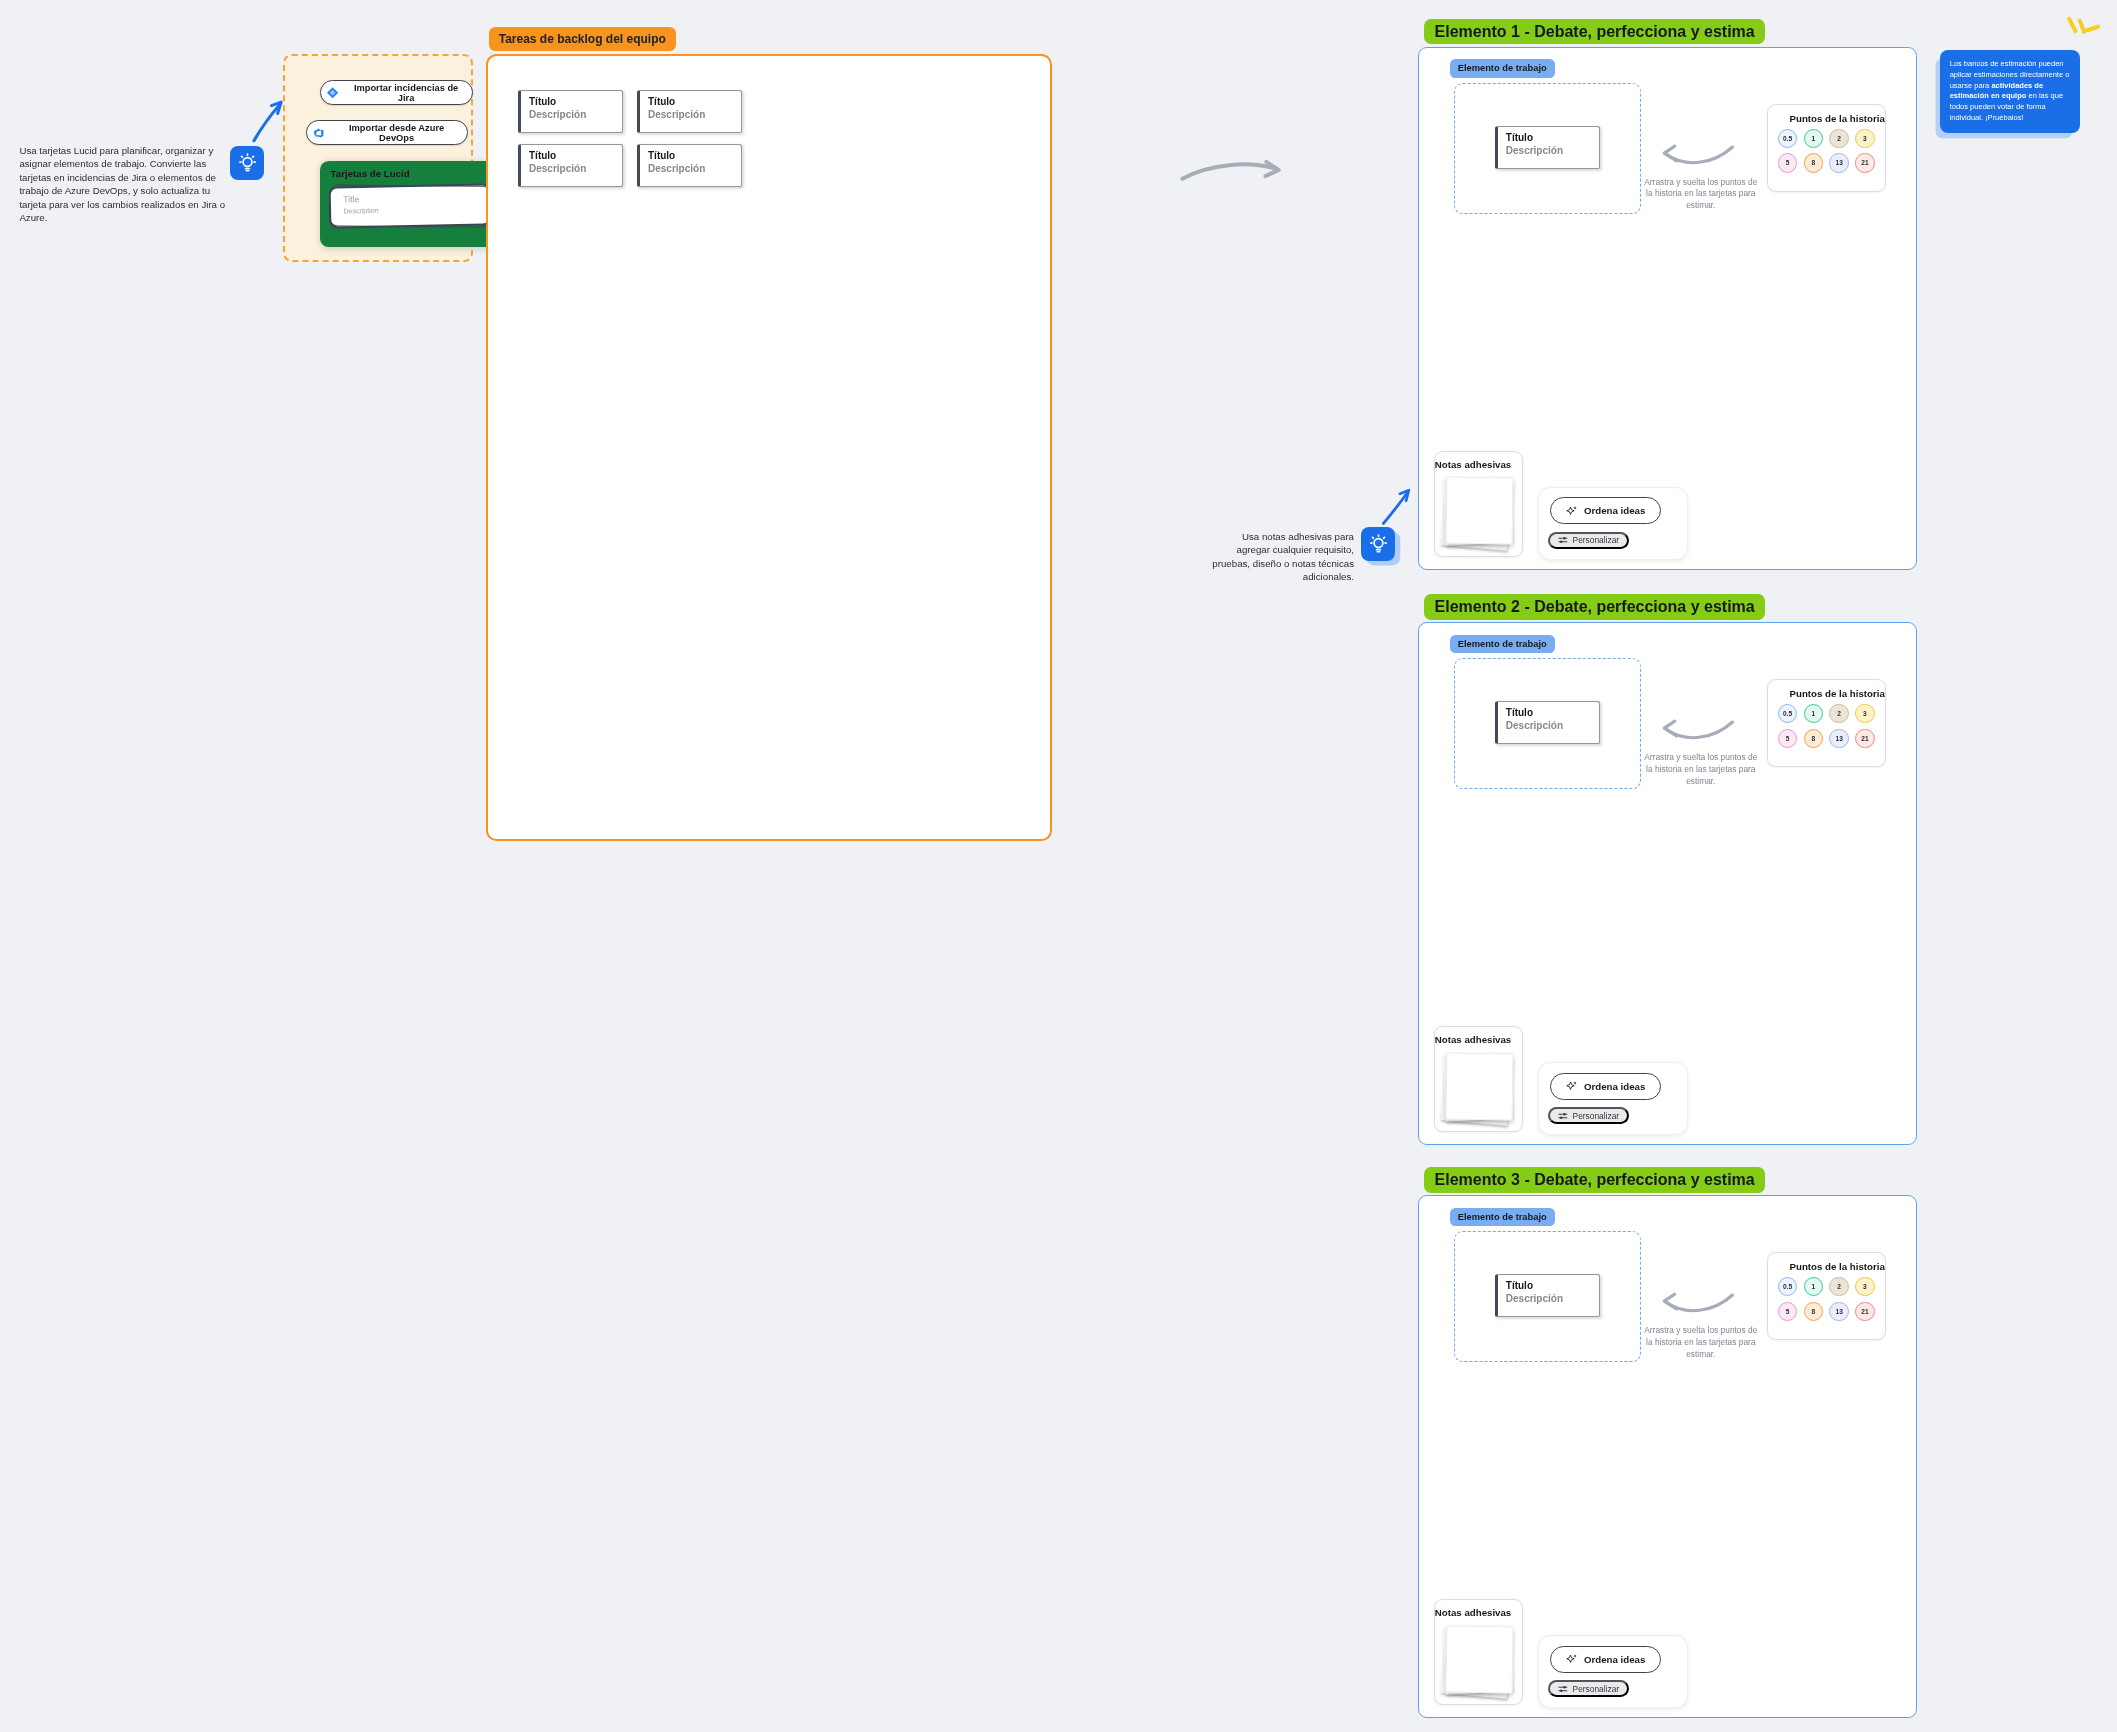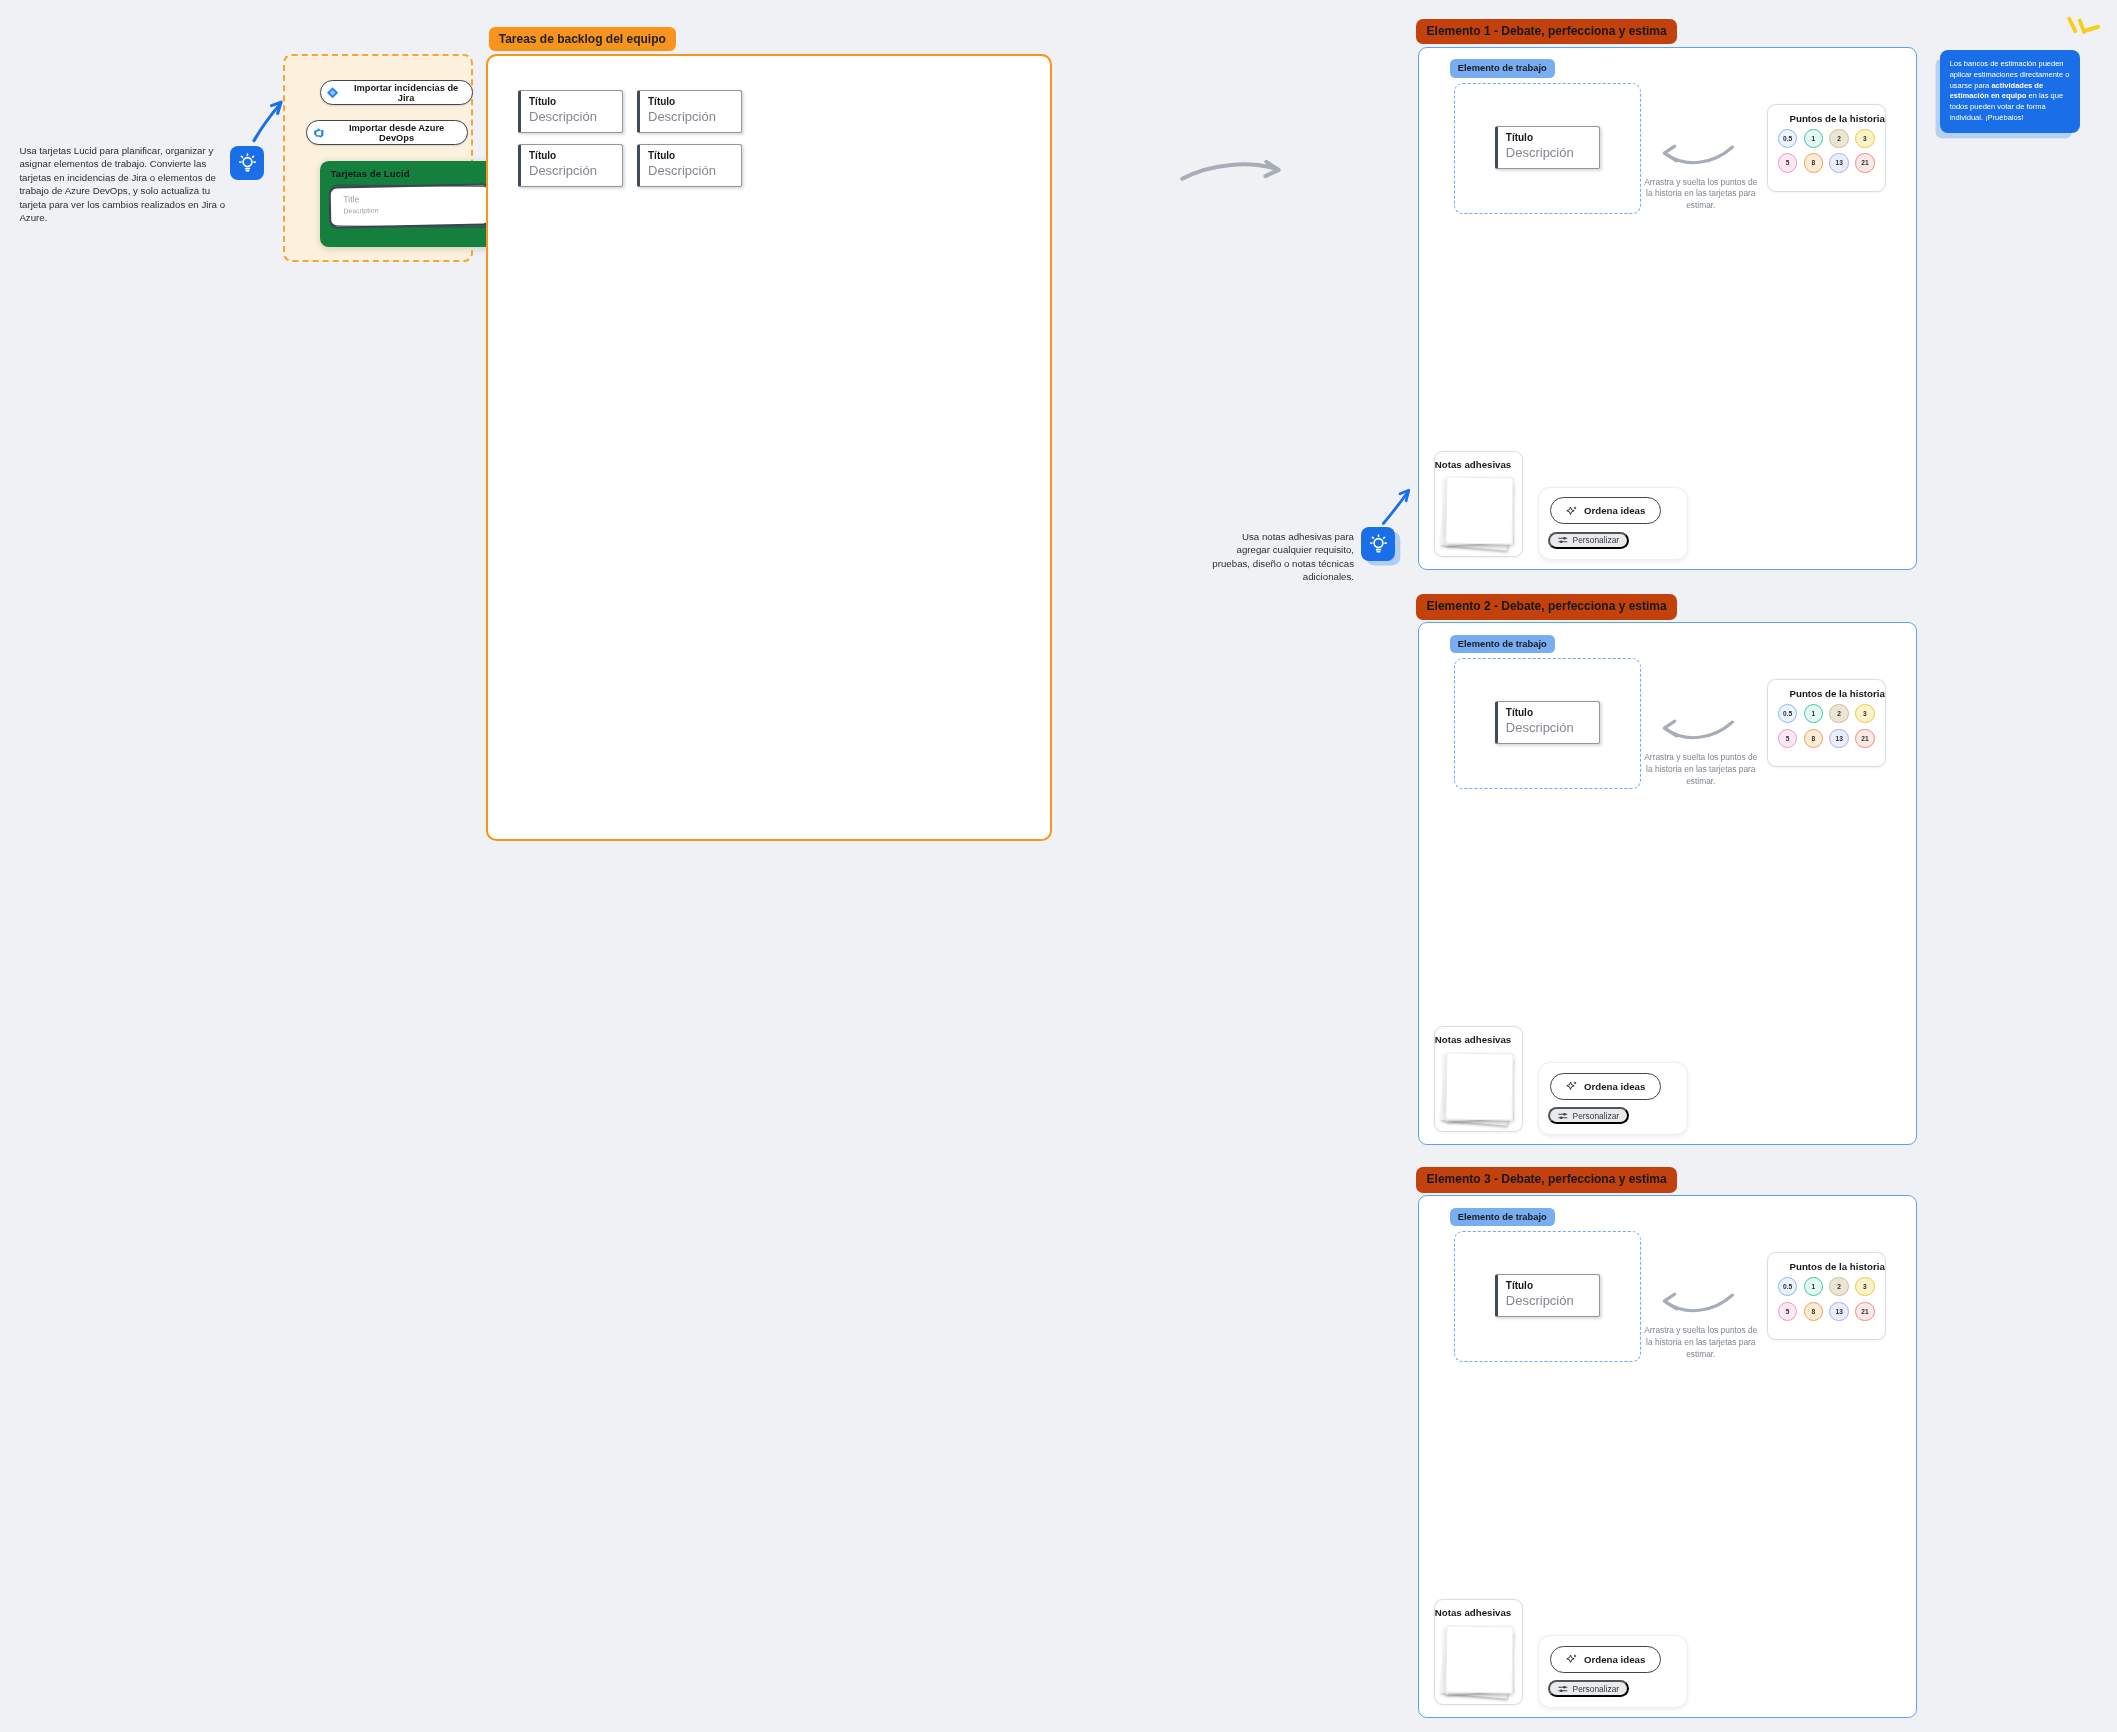--- a/index.html
+++ b/index.html
@@ -24,25 +24,25 @@
   .sketch-frame .sk-title{position:absolute;left:12.4px;top:6.2px;font-size:8.8px;color:#9AA0A8;}
   .sketch-frame .sk-desc{position:absolute;left:12.4px;top:18.5px;font-size:7px;color:#9AA0A8;}
 
   
   .frame-title{height:24px;line-height:24px;padding:0 9.7px;background:#F7941D;border-radius:6.2px;font-size:12px;font-weight:bold;color:#212327;display:inline-block;}
   .backlog-frame{left:486px;top:54px;width:562px;height:783px;background:#fff;border:2.2px solid #F7941D;border-radius:10.6px;}
 
   
   .work-card{position:absolute;width:105px;height:43px;background:#fff;border:0.9px solid #9197A0;border-left:3.1px solid #434A57;border-radius:2.6px;box-shadow:1.3px 1.3px 2.6px rgba(60,64,67,.18);box-sizing:border-box;padding:5.3px 8px;}
   .wc-title{font-size:10px;font-weight:bold;color:#17181A;margin-bottom:1.8px;}
-  .wc-desc{font-size:13px;color:#83878F;}
+  .wc-desc{font-size:10px;color:#83878F;font-weight:bold;}
 
   
   .panel-group{position:absolute;left:1416px;width:499px;height:552px;}
-  .panel-header{position:absolute;left:0;top:0;height:25.6px;line-height:25.6px;padding:0 10.6px;background:#c2410c;border-radius:7px;font-size:12px;font-weight:bold;color:#17181A;white-space:nowrap;}
+  .panel-header{position:absolute;left:8px;top:0;height:25.6px;line-height:25.6px;padding:0 10.6px;background:#84cc16;border-radius:7px;font-size:16px;font-weight:bold;color:#17181A;white-space:nowrap;}
   .panel-box{position:absolute;left:1.8px;top:28px;width:497px;height:521px;background:#fff;border:1.8px solid #5CA0EE;border-radius:8.8px;}
   .wi-pill{position:absolute;left:31px;top:11.5px;height:18.5px;line-height:18.5px;padding:0 8px;background:#78AEF1;border-radius:5.3px;font-size:9.3px;font-weight:bold;color:#17181A;}
   .wi-dashed{position:absolute;left:35px;top:35px;width:185px;height:129px;border:1.8px dashed #6FA9F0;border-radius:8.8px;}
   .drag-hint{position:absolute;left:222px;top:129px;width:120px;text-align:center;font-size:8.4px;line-height:1.4;color:#7E8590;}
   .sp-box{position:absolute;left:348px;top:56px;width:117px;height:86px;background:#fff;border:1.3px solid #DADDE2;border-radius:8.8px;box-shadow:0 0.9px 2.6px rgba(0,0,0,.06);}
   .sp-title{position:absolute;left:0;top:8px;width:100%;text-align:right;font-size:9.7px;font-weight:bold;color:#17181A;}
   .sp-grid{position:absolute;left:7px;top:24px;width:103px;display:grid;grid-template-columns:repeat(4,1fr);row-gap:5.3px;justify-items:center;}
   .sp-chip{width:19.4px;height:19.4px;border-radius:50%;border:1.3px solid #999;box-sizing:border-box;display:flex;align-items:center;justify-content:center;font-size:6.6px;font-weight:bold;color:#2B2D30;}
   .notes-box{position:absolute;left:15px;top:403px;width:87px;height:104px;background:#fff;border:1.3px solid #DADDE2;border-radius:8.8px;box-shadow:0 0.9px 2.6px rgba(0,0,0,.06);}
   .nb-title{position:absolute;left:0;top:7px;font-size:9.7px;font-weight:bold;color:#17181A;}

